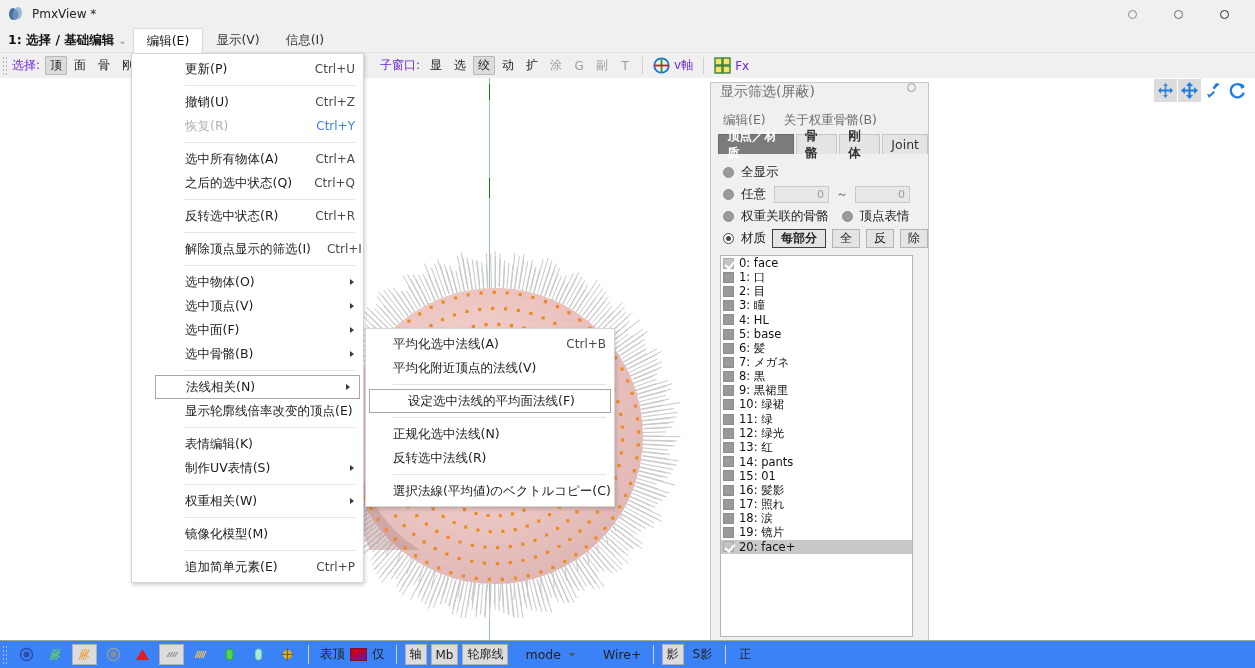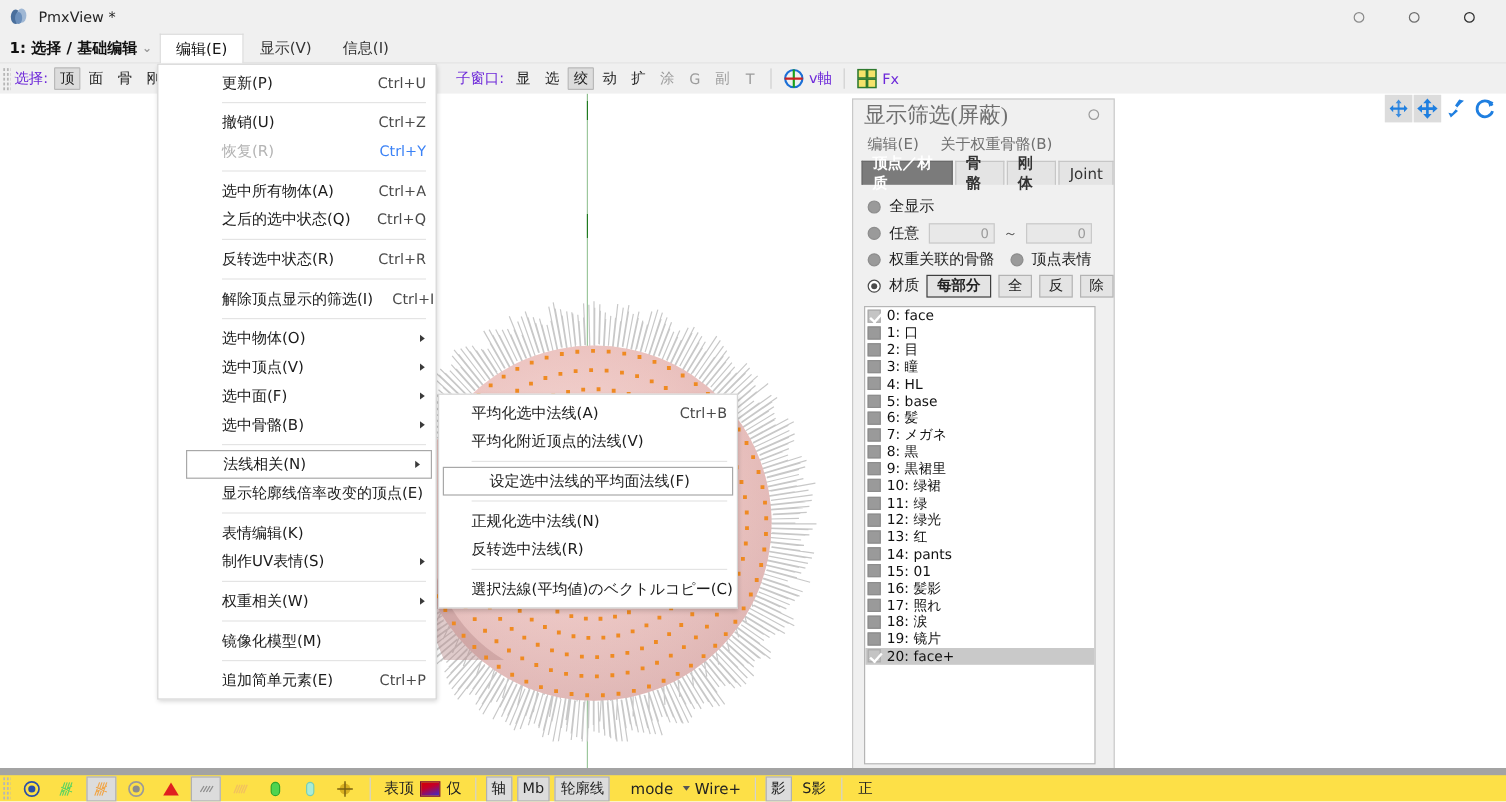--- a/index.html
+++ b/index.html
@@ -123,22 +123,22 @@
   #submenu .mi { padding-left:27px; }
   #submenu .mi.hl { padding-left:38px; }
   #submenu .msep { margin-left:27px; }
 
   
   .panel {
     position:absolute; left:710px; top:82px; width:219px; height:574px;
     background:#f0f0f0; border:1px solid #c8c8c8;
   }
   .panel-title {
-    height:25px; display:flex; align-items:center; padding:0 6px 0 9px;
-    font-size:18px; color:#6f6f6f;font-family:Liberation Serif, serif;
+    height:25px; display:flex; padding:0 6px 0 9px;
+    font-size:14px; color:#6f6f6f;
   }
   .panel-title .ring { margin-left:auto; width:9px;height:9px;border-radius:50%;border:1.4px solid #9b9b9b; margin-right:6px;}
   .panel-menu { height:24px; display:flex; align-items:center; gap:18px; padding-left:12px; font-size:12.5px; color:#6f6f6f; }
   .tabs { display:flex; align-items:flex-end; padding-left:7px; height:22px; gap:2px; }
   .tab {
     height:20px; padding:0 8px; display:flex; align-items:center;
     font-size:12.5px; color:#333; background:#e4e4e4; border:1px solid #c6c6c6;
     border-bottom:none;
   }
   .tab.active { background:#7b7b7b; color:#ffffff; font-weight:bold; border-color:#6a6a6a; }
@@ -178,22 +178,22 @@
   }
   .cbx.checked { background:#c4c4c4; border-color:#aaa; }
   .cbx.checked::after {
     content:''; position:absolute; left:3px; top:0px; width:4px; height:8px;
     border:solid #ffffff; border-width:0 2px 2px 0; transform:rotate(42deg);
   }
 
   
   .statusbar {
     position:absolute; left:0; top:640px; width:1255px; height:28px;
-    background:#fde047; display:flex; align-items:center;
-    border-top:6px solid #a3a3a3;
+    background:#3b82f6; display:flex; align-items:center;
+    border-top:1px solid #a3a3a3;
   }
   .sb-btn {
     min-width:20px; height:21px; padding:0 4px; margin:0 2px;
     display:flex; align-items:center; justify-content:center;
     font-size:12px; color:#222; border:1px solid transparent;
   }
   .sb-btn.on { background:#dcdcdc; border:1px solid #b0b0b0; }
   .sb-sep { width:1px; height:19px; background:#d2d2d2; margin:0 6px; }
   .sb-text { font-size:12.5px; color:#222; padding:0 5px; }
   .swatch { width:17px; height:13px; background:linear-gradient(160deg,#d50000 0%,#c40028 38%,#3a2bd0 100%); border:1px solid #7a1030; }
@@ -640,21 +640,21 @@
     <span class="sb-text">仅</span>
 
     <div class="sb-sep"></div>
     <div class="sb-btn on">轴</div>
     <div class="sb-btn on">Mb</div>
     <div class="sb-btn on">轮廓线</div>
 
     <div style="width:10px"></div>
     <span class="sb-text">mode</span>
     <span class="caret-sm"></span>
-    <span class="sb-text" style="margin-left:0">Wire+</span>
+    <span class="sb-text" style="margin-left:24px">Wire+</span>
 
     <div class="sb-sep"></div>
     <div class="sb-btn on">影</div>
     <div class="sb-btn">S影</div>
 
     <div class="sb-sep"></div>
     <div class="sb-btn">正</div>
   </div>
 
 </div>

